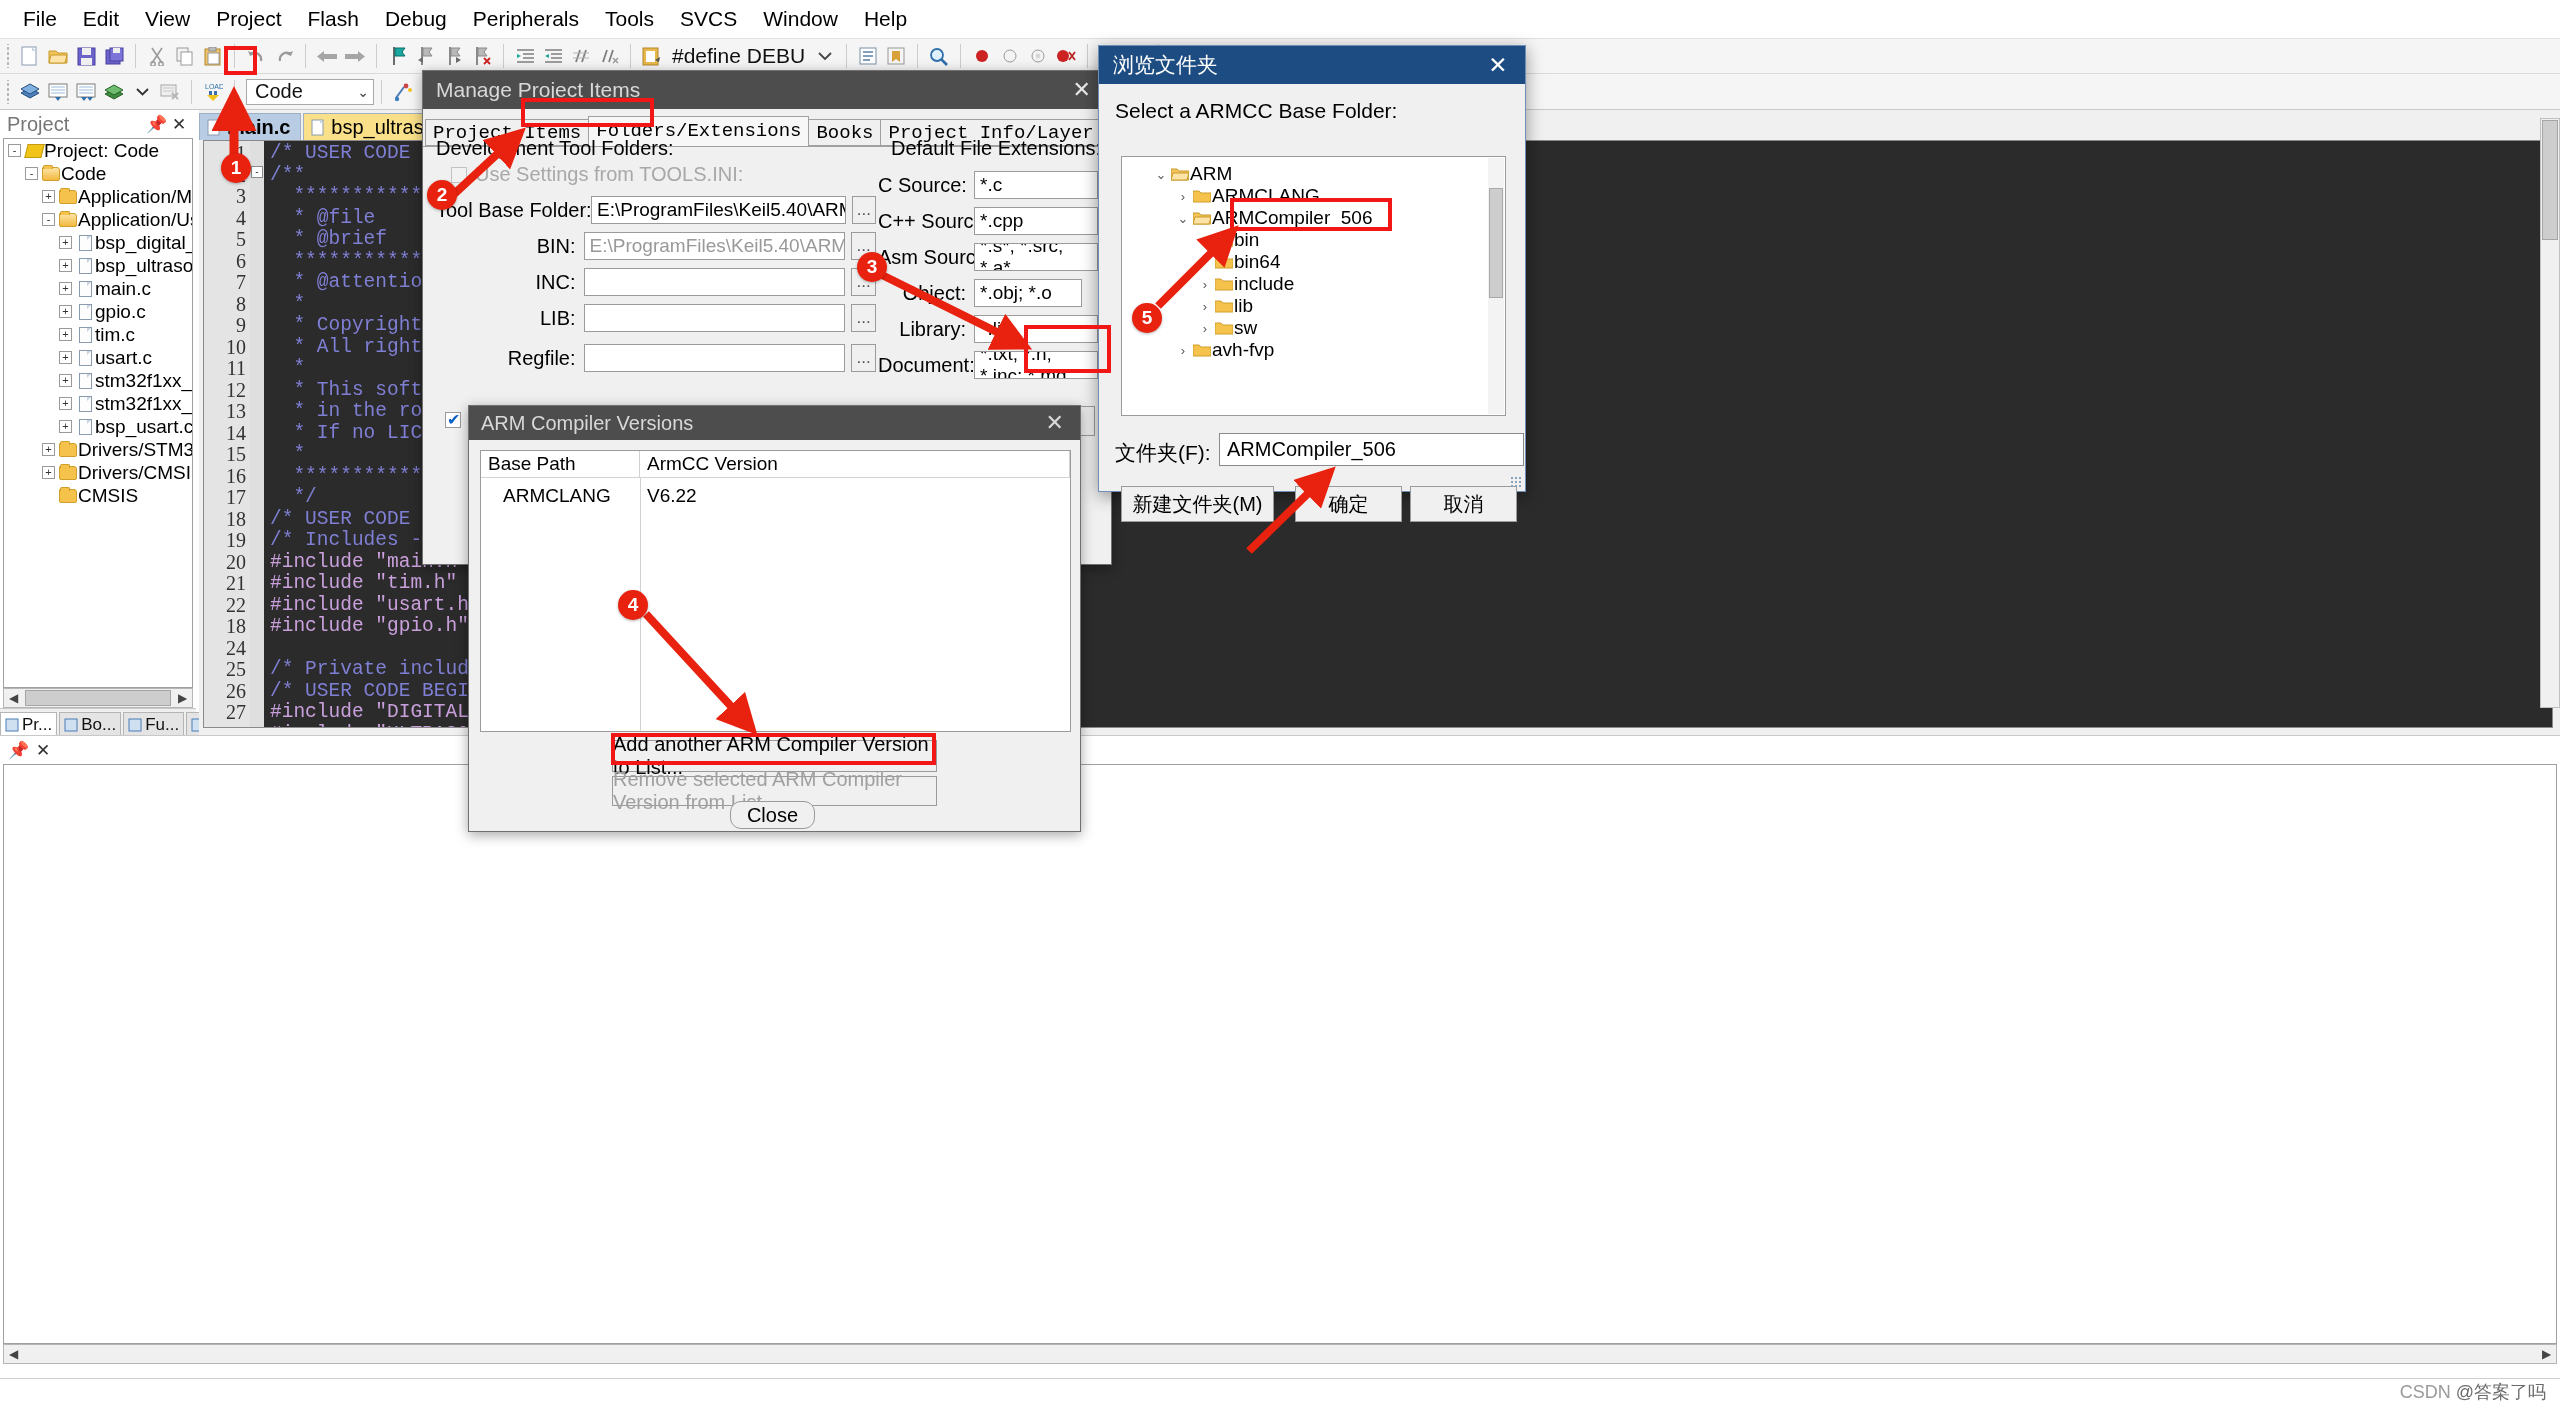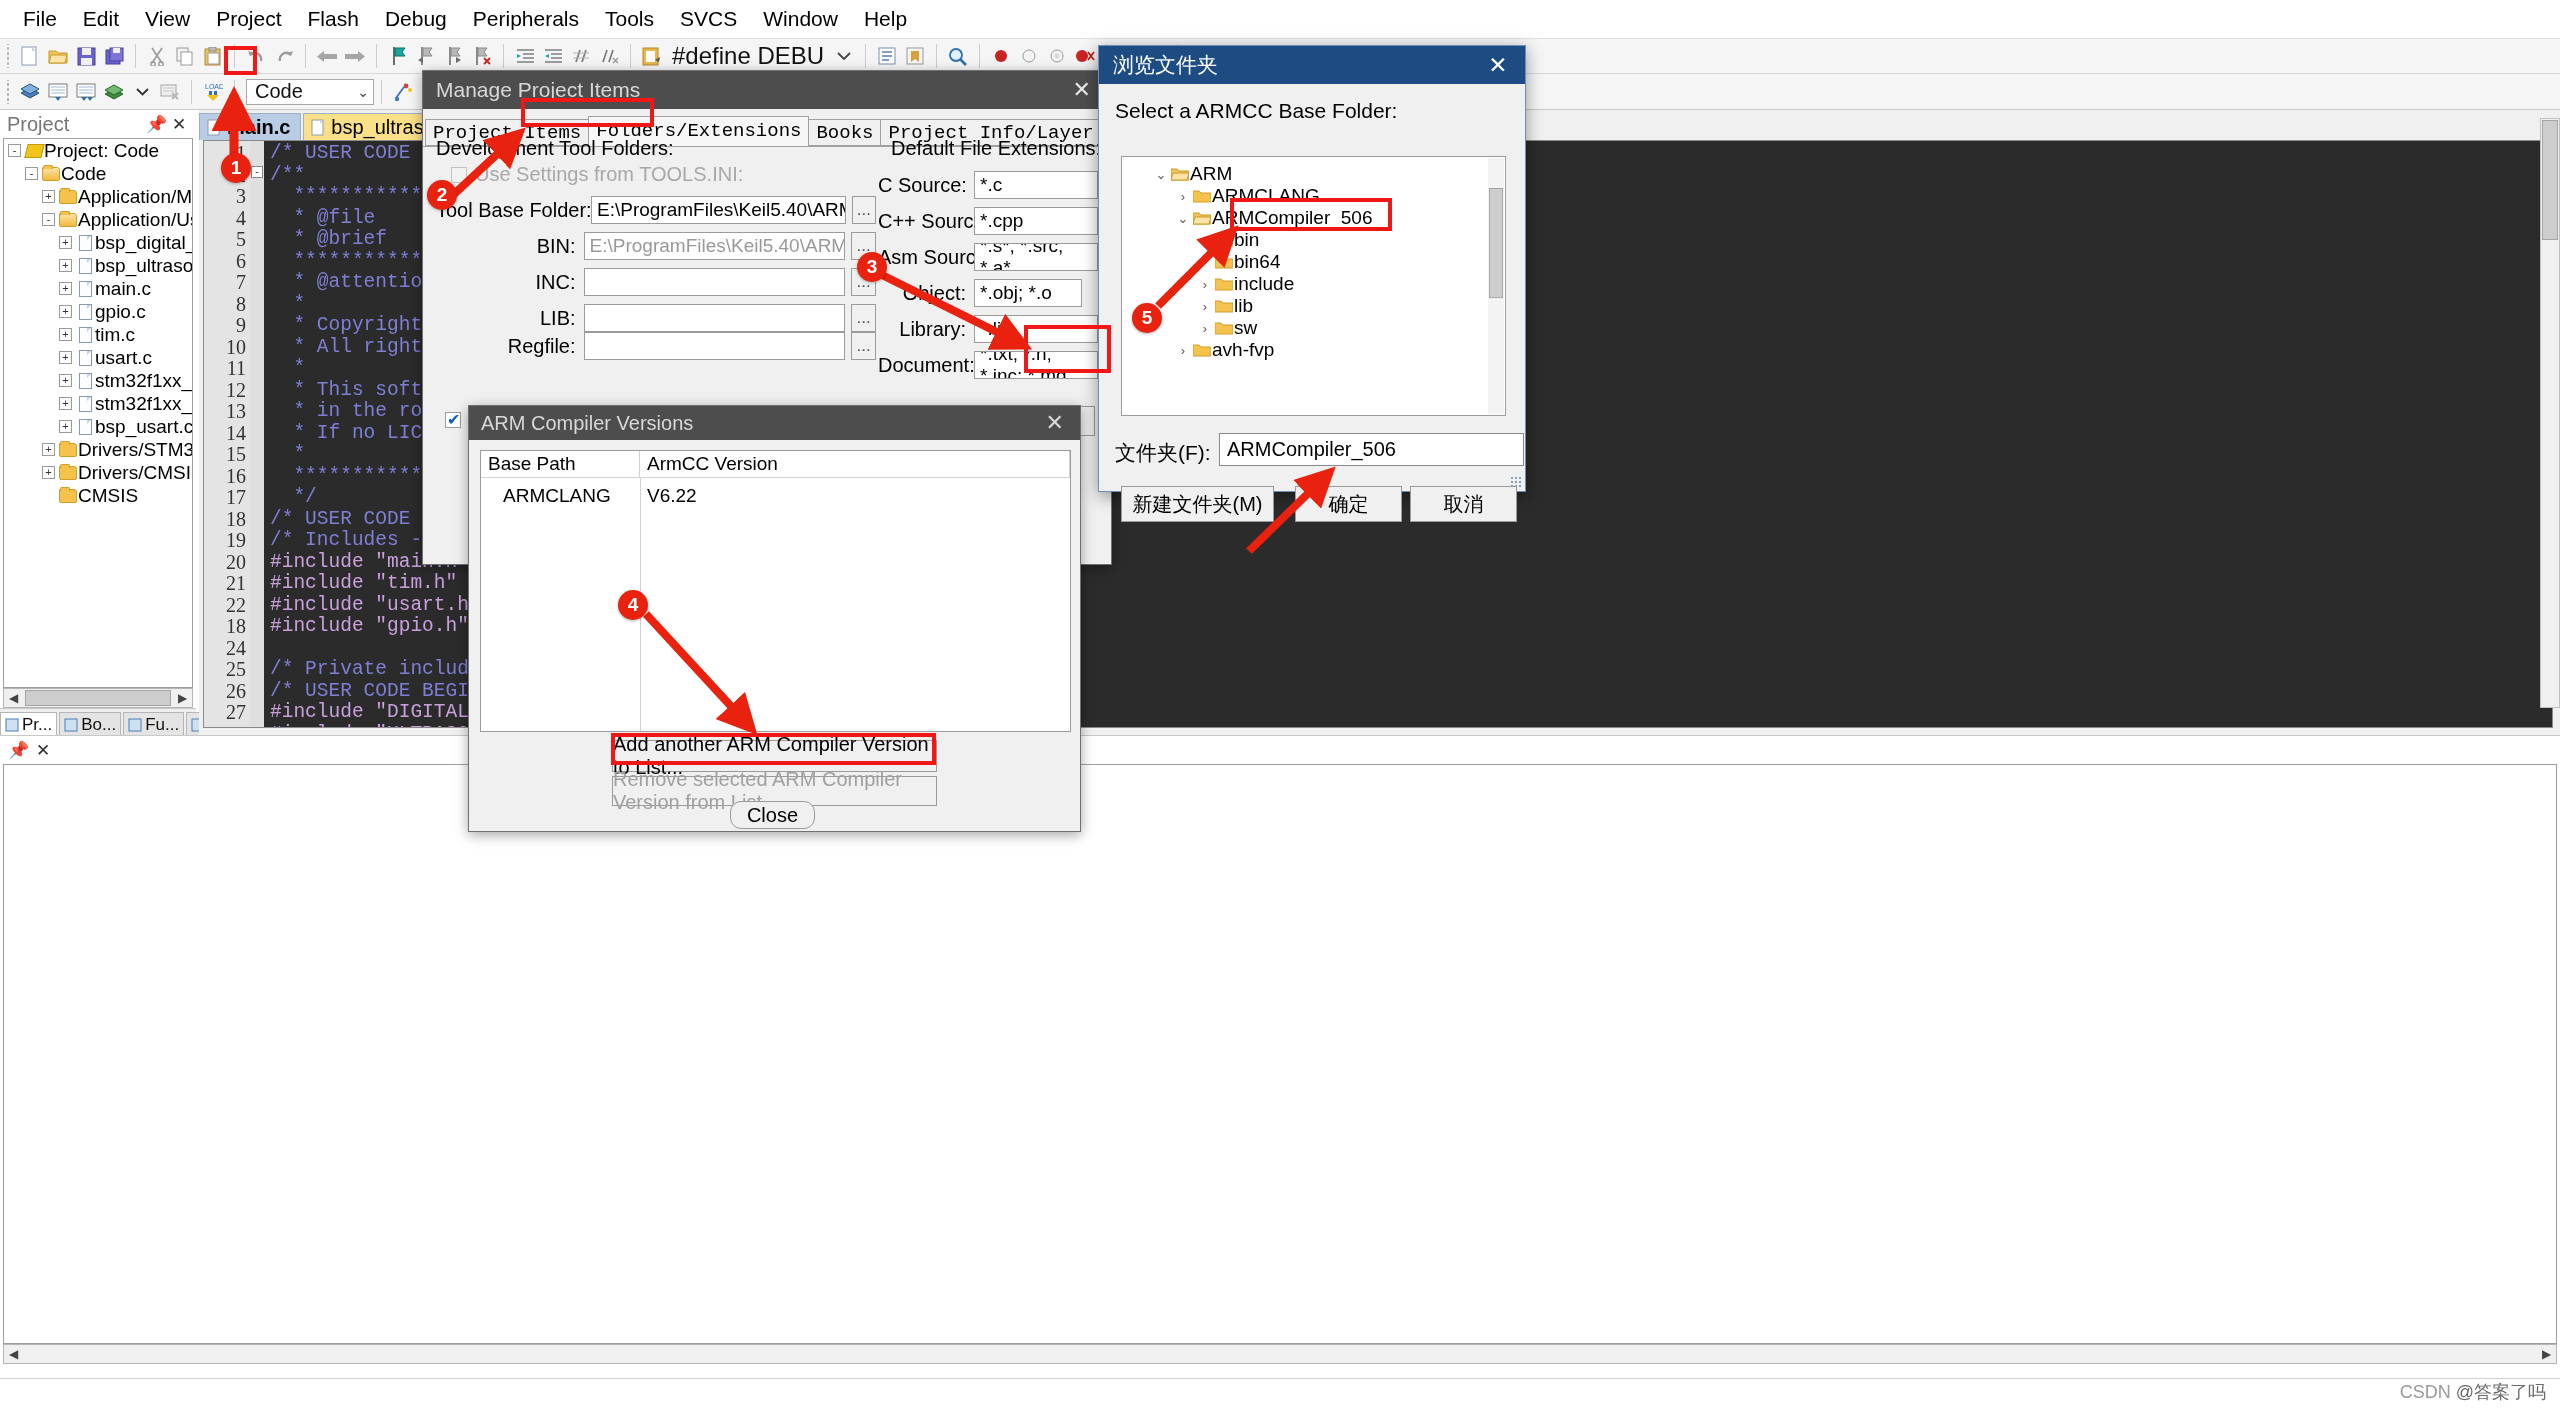--- a/index.html
+++ b/index.html
@@ -36,21 +36,21 @@
     background:#f5f5f5; border-bottom:1px solid #c8c8c8;
     display:flex; align-items:center;
   }
   .grip { width:9px; height:24px; margin:0 3px 0 4px;
     background-image:radial-gradient(#b9b9b9 1px, transparent 1px);
     background-size:4px 5px; background-position:2px 2px; background-repeat:repeat-y; }
   .tbsep { width:1px; height:24px; background:#cccccc; margin:0 7px; }
   .tbi { width:28px; height:28px; display:flex; align-items:center; justify-content:center;
          font-size:17px; color:#555; cursor:default; border:1px solid transparent; }
   .tbi svg { display:block; }
-  .tbtext { font-size:24px; color:#111; padding:0 6px; white-space:nowrap; }
+  .tbtext { font-size:21px; color:#111; padding:0 6px; white-space:nowrap; }
 
   .combo {
     height:26px; border:1px solid #a8a8a8; background:#fff; display:flex;
     align-items:center; padding:0 4px 0 8px; font-size:20px; color:#111;
   }
   .combo .cv { flex:1; white-space:nowrap; overflow:hidden; }
   .combo .carat { color:#444; font-size:14px; padding-left:8px; }
 
   
   #projectPanel {
@@ -883,21 +883,21 @@
         <div class="fldrow" style="margin-bottom: 8px;">
           <div class="fldlabel" style="width: 155px; padding-right: 8px;">BIN:</div>
           <div class="inp gray" style="width: 275px;">E:\ProgramFiles\Keil5.40\ARM\BIN\</div>
           <div class="dots" style="margin-left: 6px;">...</div>
         </div>
         <div class="fldrow" style="margin-bottom: 8px;">
           <div class="fldlabel" style="width: 155px; padding-right: 8px;">INC:</div>
           <div class="inp" style="width: 275px;"></div>
           <div class="dots" style="margin-left: 6px;">...</div>
         </div>
-        <div class="fldrow" style="margin-bottom: 0;">
+        <div class="fldrow" style="margin-bottom: 12px;">
           <div class="fldlabel" style="width: 155px; padding-right: 8px;">LIB:</div>
           <div class="inp" style="width: 275px;"></div>
           <div class="dots" style="margin-left: 6px;">...</div>
         </div>
         <div class="fldrow" style="margin-bottom: 8px;">
           <div class="fldlabel" style="width: 155px; padding-right: 8px;">Regfile:</div>
           <div class="inp" style="width: 275px;"></div>
           <div class="dots" style="margin-left: 6px;">...</div>
         </div>
       </div>

